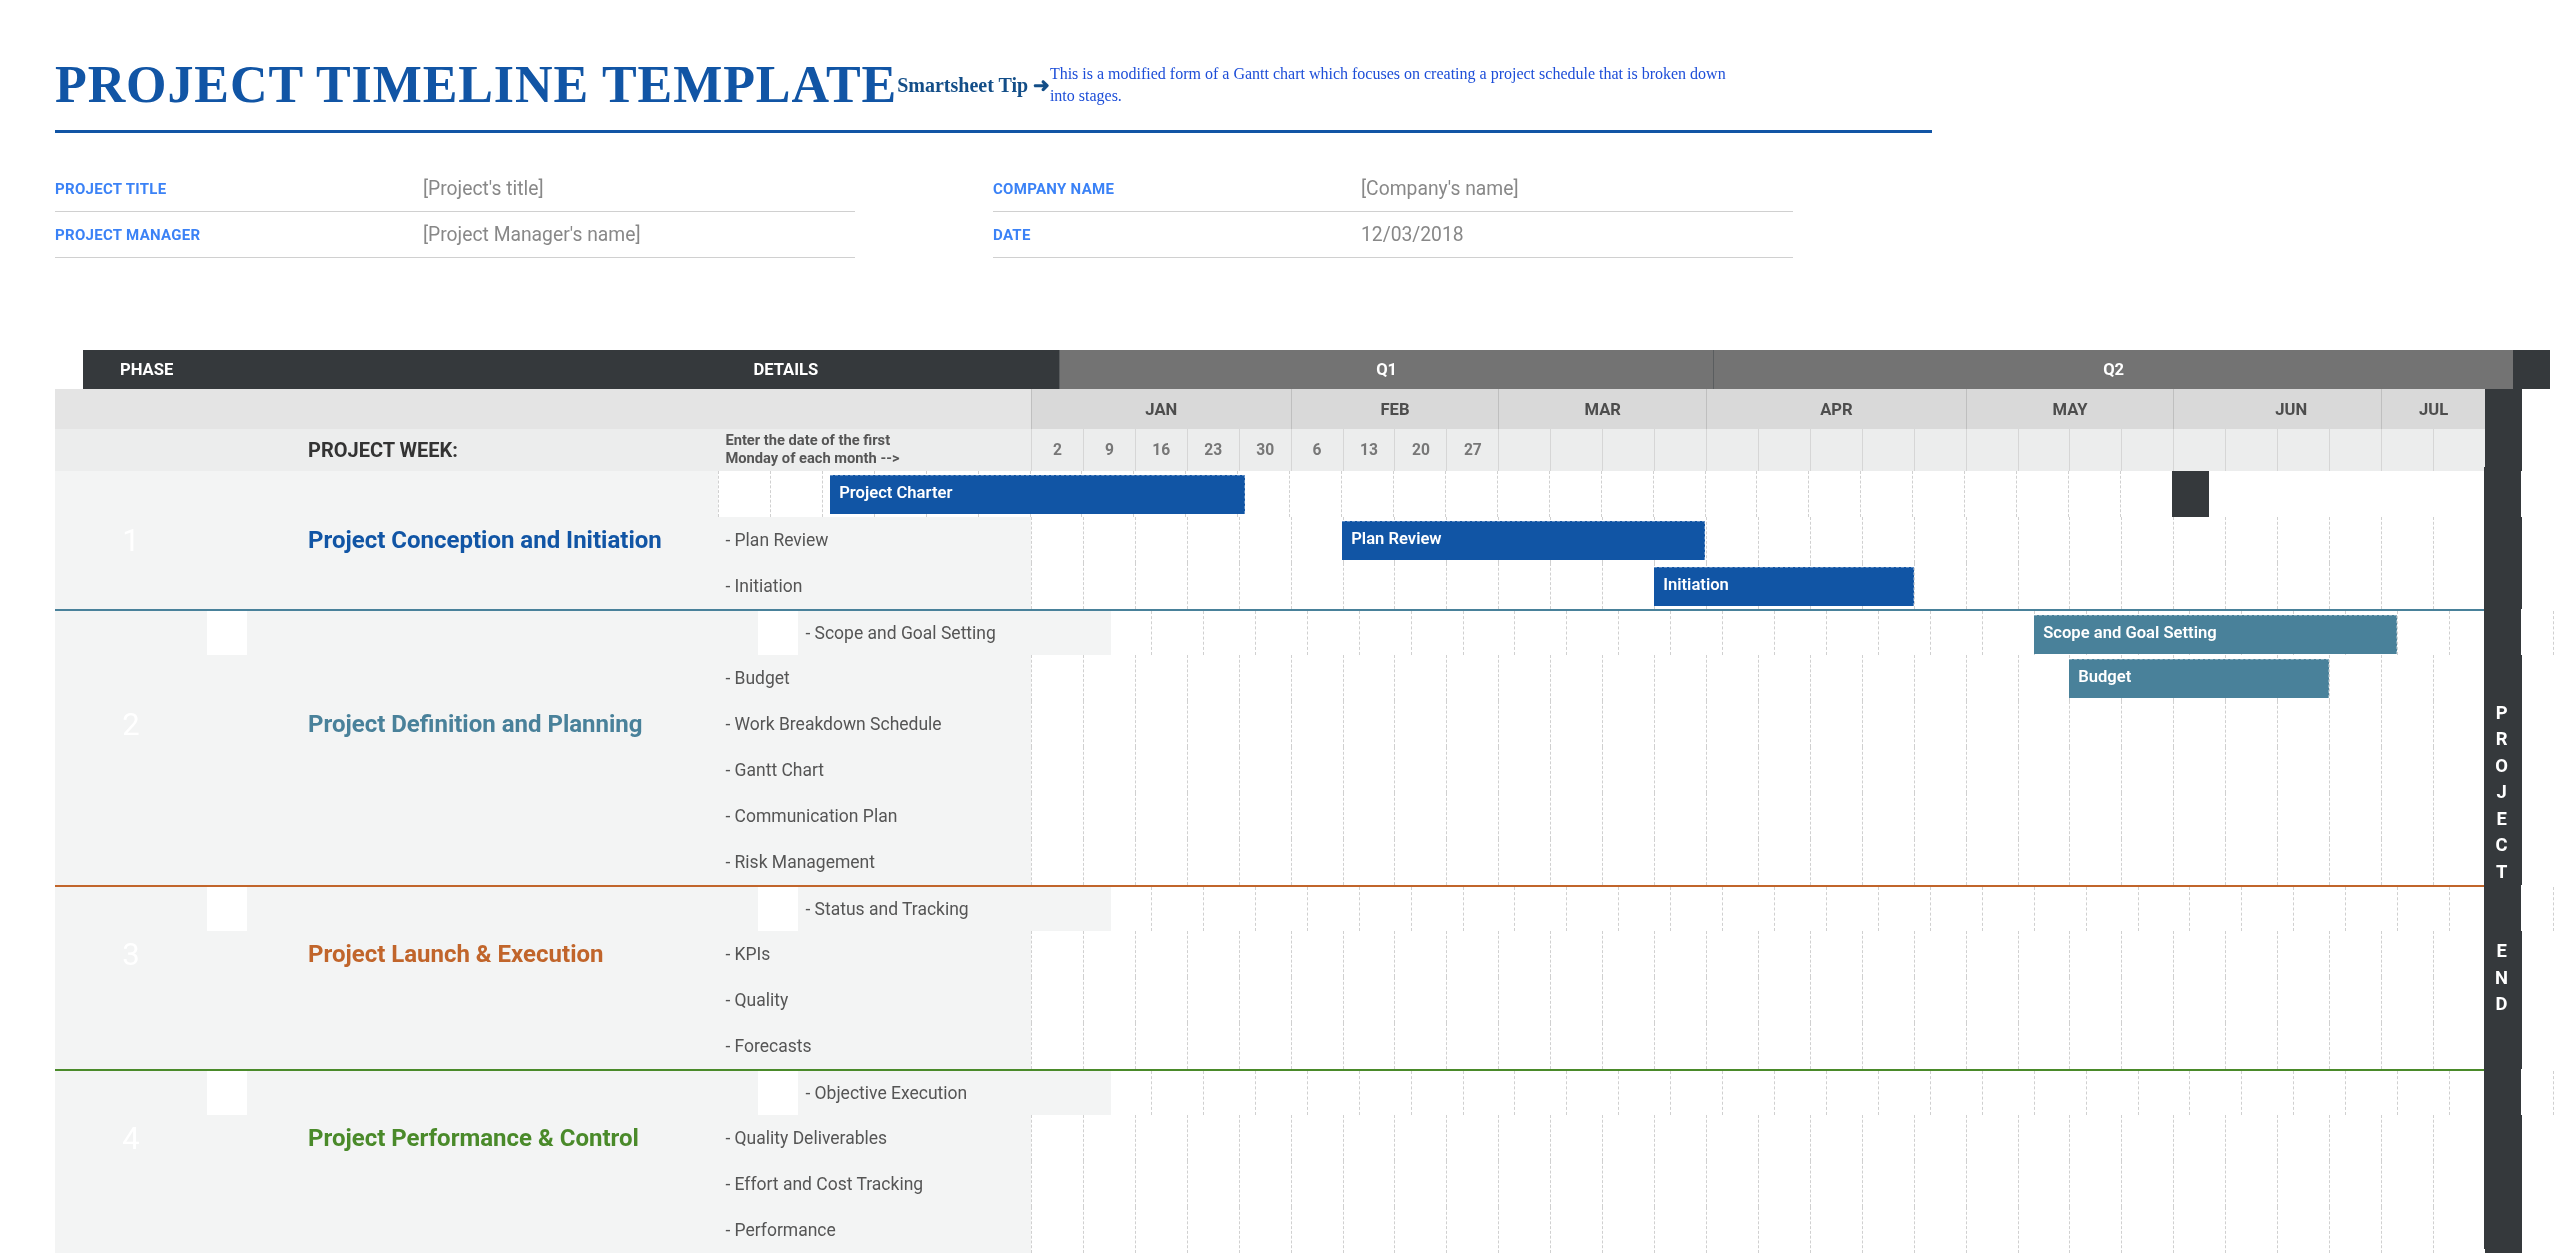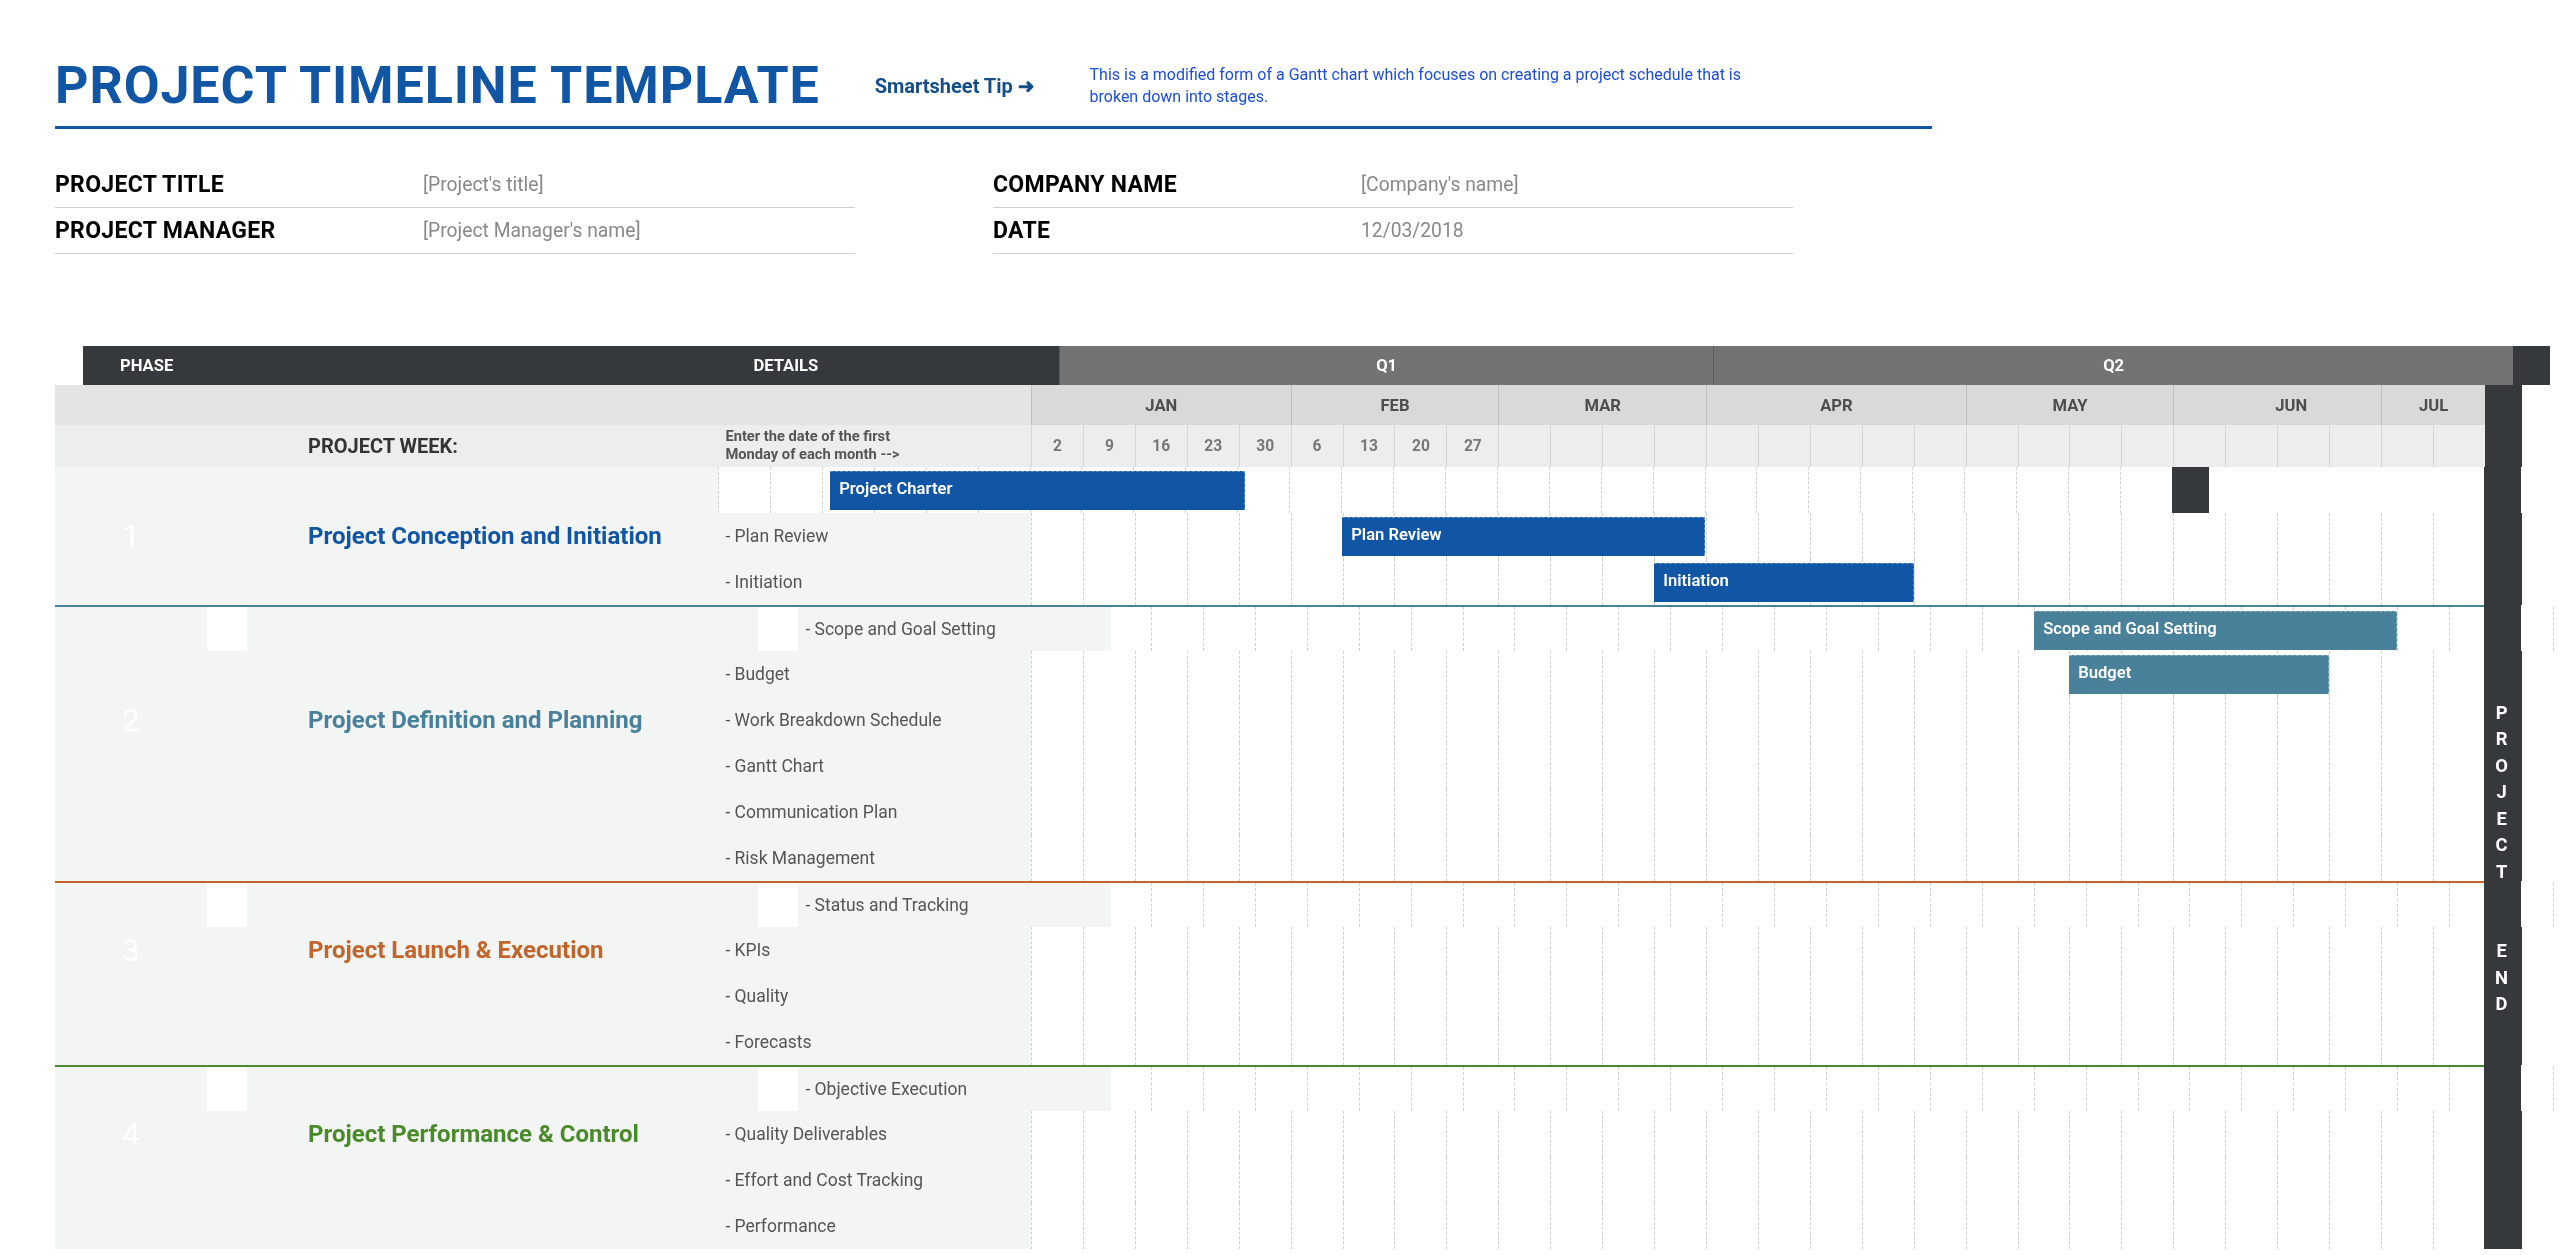--- a/index.html
+++ b/index.html
@@ -10,23 +10,23 @@
       width: 2576px;
       height: 1256px;
       padding: 55px 55px 0 55px;
       position: relative;
     }
     
     .hdr {
       display: flex;
       align-items: center;
       border-bottom: 3.7px solid #1155a5;
-      padding-bottom: 10px;
-      gap: 55px;
+      padding-bottom: 16px;
       width: 1877px;
+      font-family: Liberation Serif, serif;
     }
     .title {
       font-size: 52px;
       font-weight: 700;
       color: #1155a5;
       letter-spacing: 0.9px;
       flex-shrink: 0;
     }
     .tip-link {
       font-size: 20px;
@@ -49,23 +49,23 @@
     }
     .meta-col { width: 800px; }
     .meta-row {
       display: flex;
       border-bottom: 0.9px solid #d0d0d0;
       height: 46px;
       align-items: center;
     }
     .meta-label {
       width: 368px;
-      font-size: 23px;
+      font-size: 15px;
       font-weight: 700;
-      color: #000000;
+      color: #3b82f6;
       letter-spacing: 0.3px;
     }
     .meta-val {
       font-size: 19.3px;
       color: #888;
     }
     
     .gantt {
       margin-top: 92px;
       width: 2466px;

